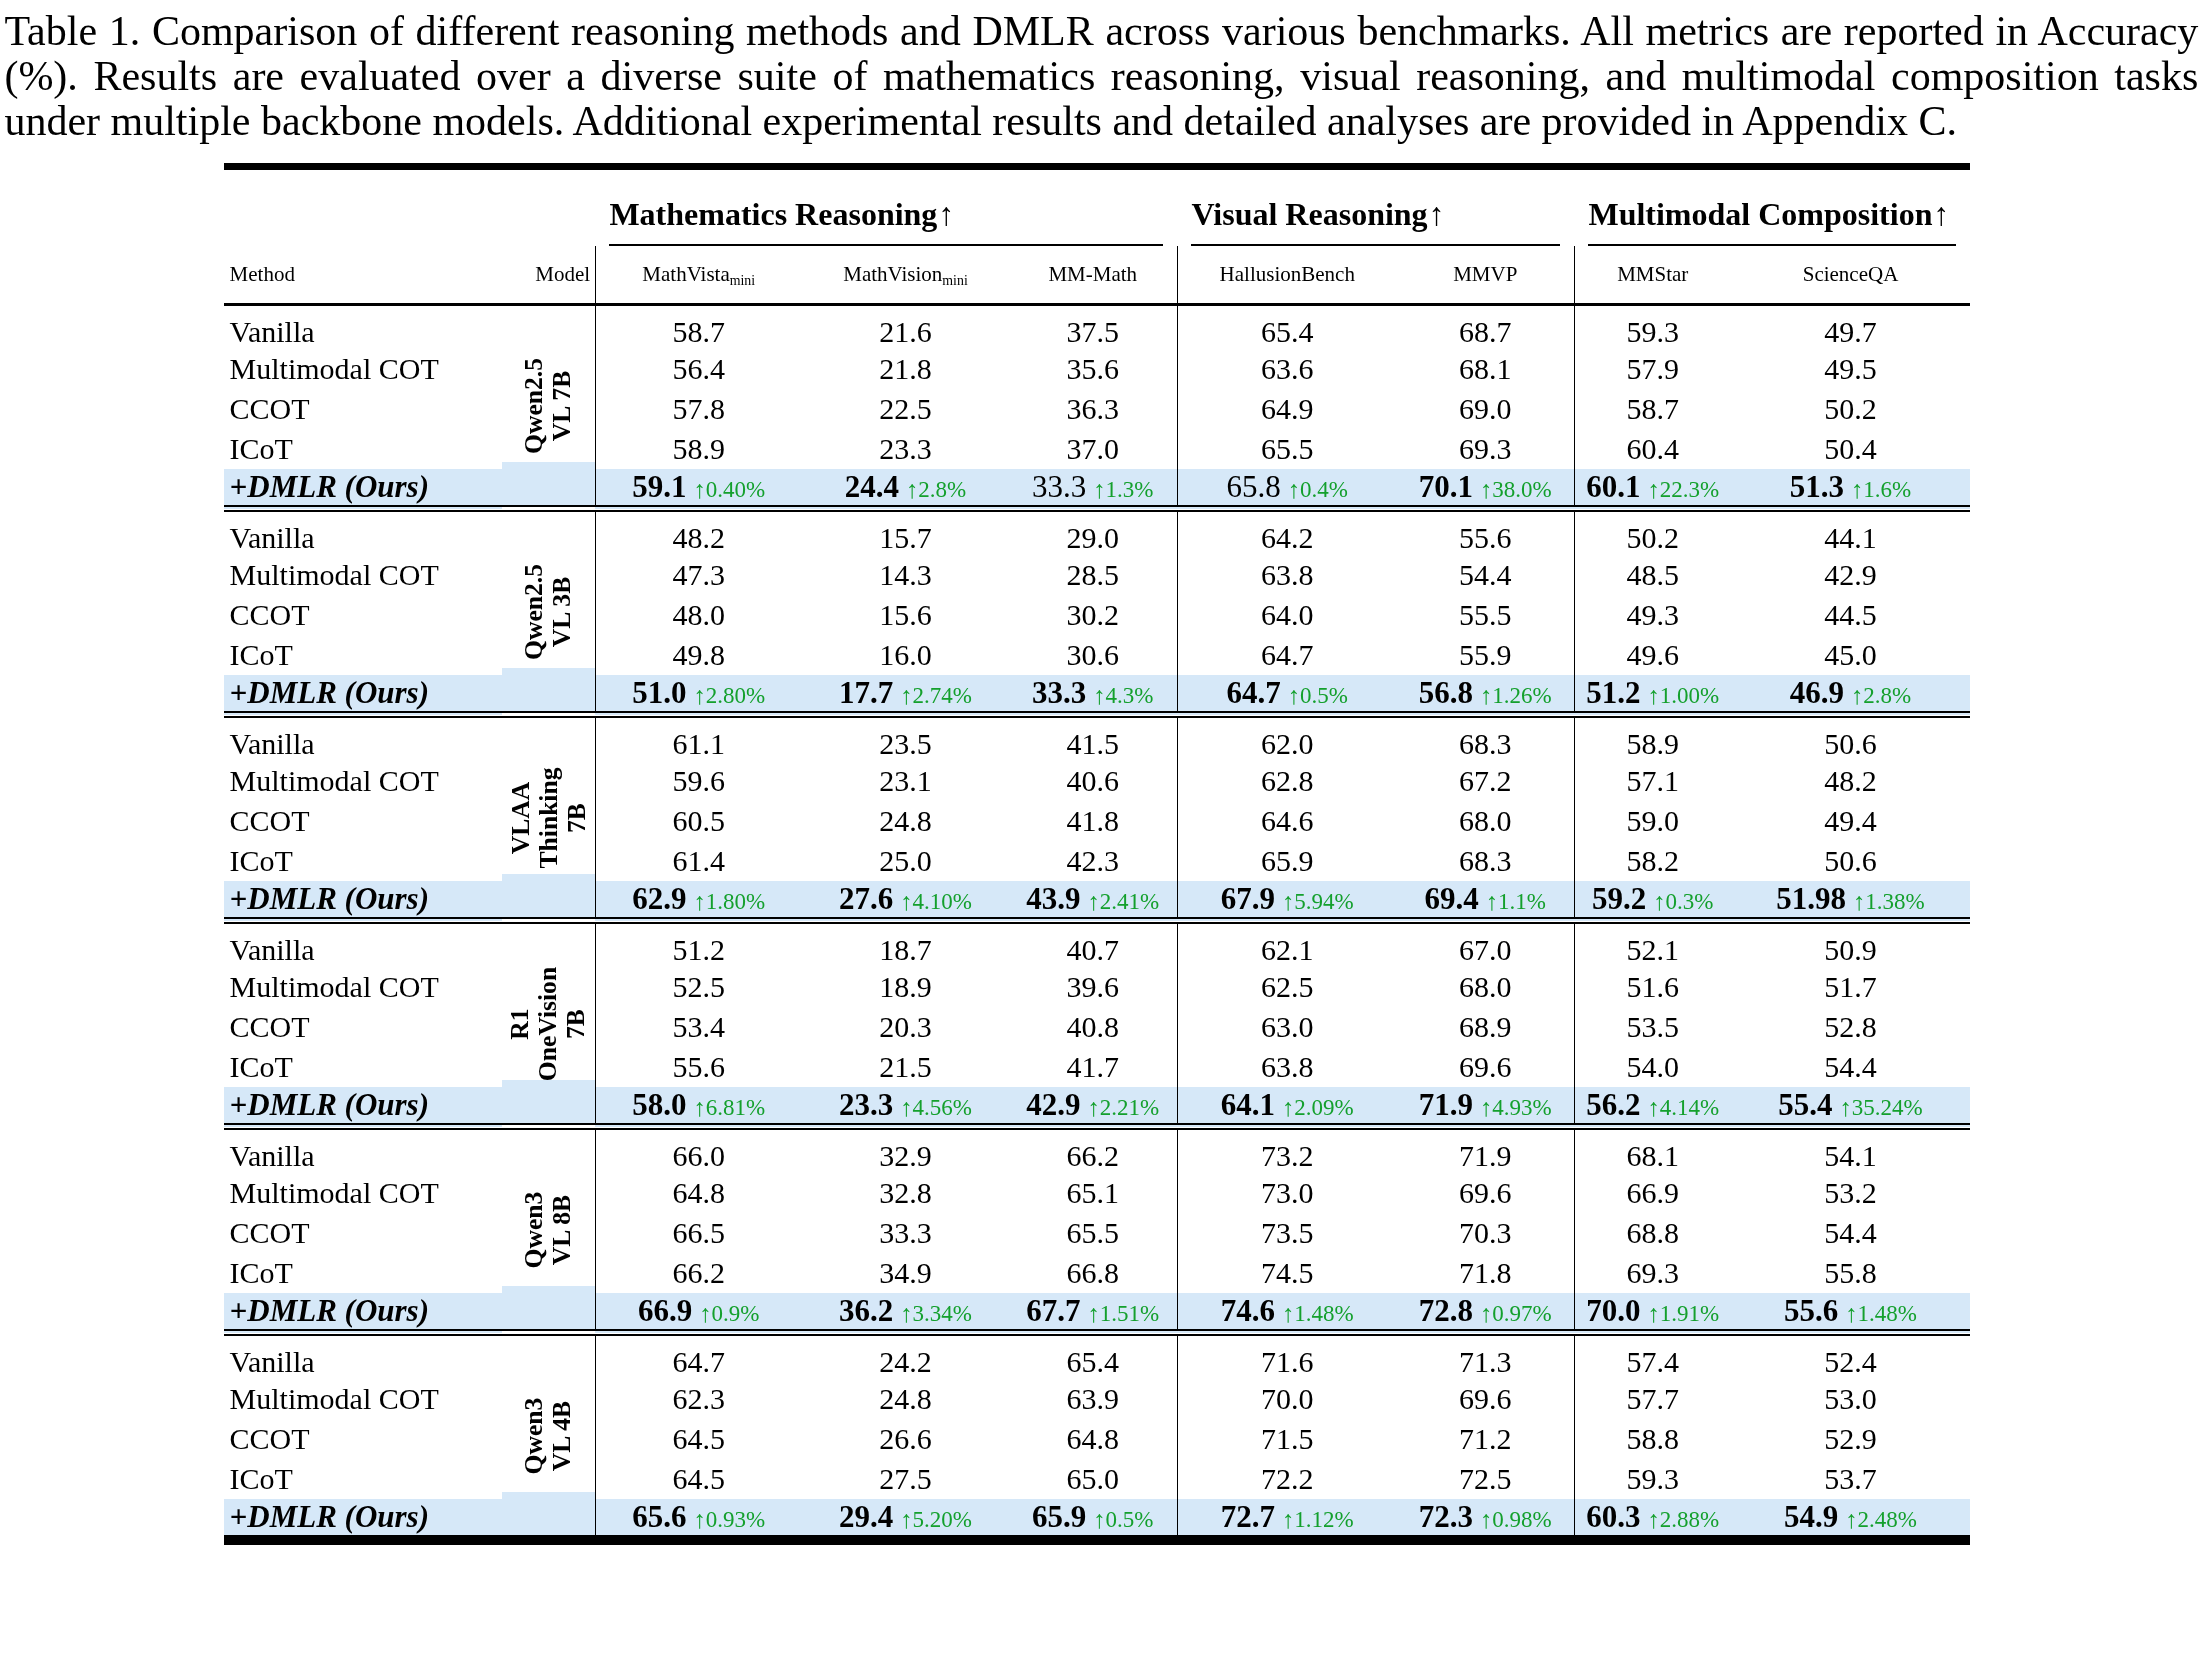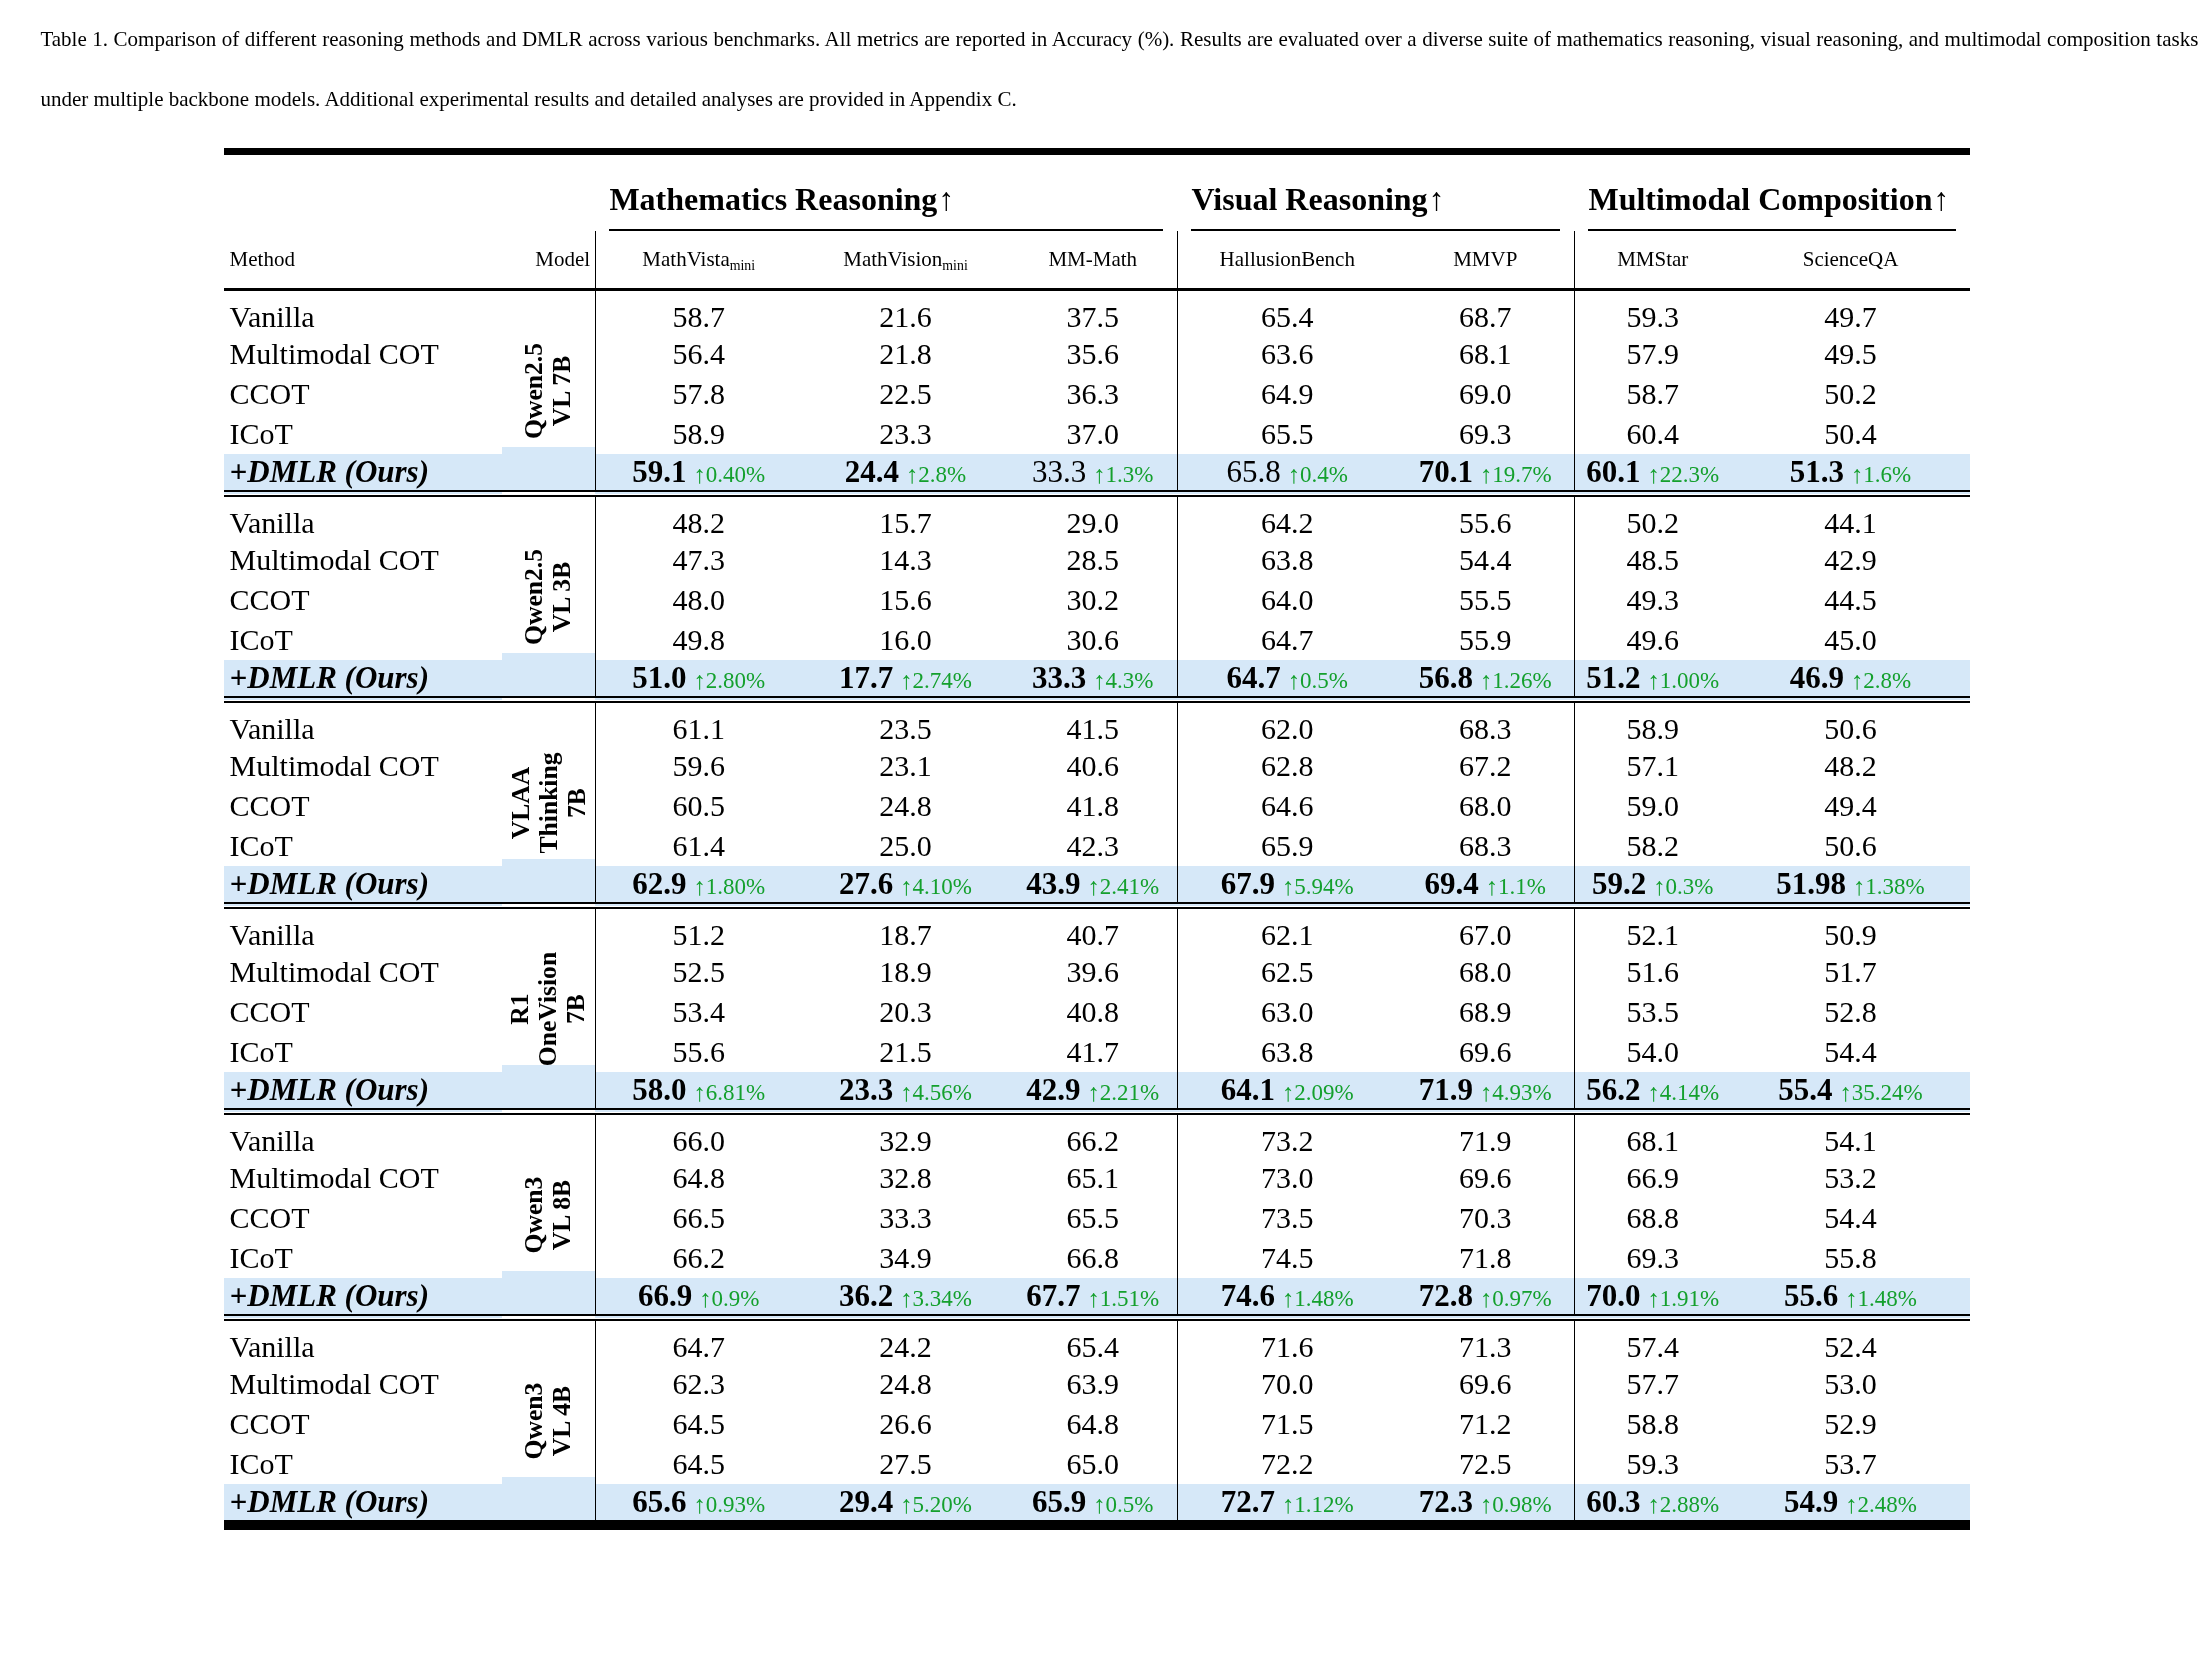--- a/index.html
+++ b/index.html
@@ -2,21 +2,21 @@
 <html style="--hl: #d6e8f8; --green: #14a02d;font-size:9px"><head>
 <meta charset="utf-8">
 <style>
   :root{
     --hl:#d6e8f8;
     --green:#14a02d;
   }
   *{margin:0;padding:0;box-sizing:border-box;}
   body{width:2205px;height:1655px;background:#ffffff;color:#000;
        font-family:"Liberation Serif", serif;}
-  .caption{padding:9px 6.7px 0 4.4px;font-size:21px;line-height:60px;text-align:justify;margin-left:36px;}
+  .caption{padding:9px 6.7px 0 4.4px;font-size:42px;line-height:45px;text-align:justify;}
   .twrap{margin:19px 0 0 224px;width:1745px;}
   table{width:1745px;table-layout:fixed;border-collapse:collapse;
         border-top:7.2px solid #000;}
   col.c-method{width:278px;} col.c-model{width:93px;}
   col.c-v0{width:207px;} col.c-v1{width:207px;} col.c-v2{width:168px;}
   col.c-v3{width:220px;} col.c-v4{width:177px;}
   col.c-v5{width:157px;} col.c-v6{width:239px;}
 
   thead .grouprow th{height:79px;vertical-align:bottom;font-weight:700;font-size:32px;padding:0;}
   thead .grouprow .gline{margin:0 14.4px;padding-bottom:11px;border-bottom:2.2px solid #000;text-align:left;white-space:nowrap;}
@@ -143,21 +143,21 @@
           <td class="num">69.3</td>
           <td class="num v5">60.4</td>
           <td class="num">50.4</td>
         </tr>
         <tr class="dmlr">
           <td class="method dmlrmethod">+DMLR (Ours)</td>
           <td class="num v0"><span class="val">59.1</span><span class="delta"><span class="darr">↑</span><span>0.40%</span></span></td>
           <td class="num"><span class="val">24.4</span><span class="delta"><span class="darr">↑</span><span>2.8%</span></span></td>
           <td class="num"><span class="val nb">33.3</span><span class="delta"><span class="darr">↑</span><span>1.3%</span></span></td>
           <td class="num v3"><span class="val nb">65.8</span><span class="delta"><span class="darr">↑</span><span>0.4%</span></span></td>
-          <td class="num"><span class="val">70.1</span><span class="delta"><span class="darr">↑</span><span>19.7%</span></span></td>
+          <td class="num"><span class="val">70.1</span><span class="delta"><span class="darr">↑</span><span>38.0%</span></span></td>
           <td class="num v5"><span class="val">60.1</span><span class="delta"><span class="darr">↑</span><span>22.3%</span></span></td>
           <td class="num"><span class="val">51.3</span><span class="delta"><span class="darr">↑</span><span>1.6%</span></span></td>
         </tr>
       </tbody>
       <tbody class="block">
         <tr class="datarow firstrow">
           <td class="method">Vanilla</td>
           <td class="modelcell" rowspan="5">
             <div class="bluepatch"></div>
             <div class="rot">

